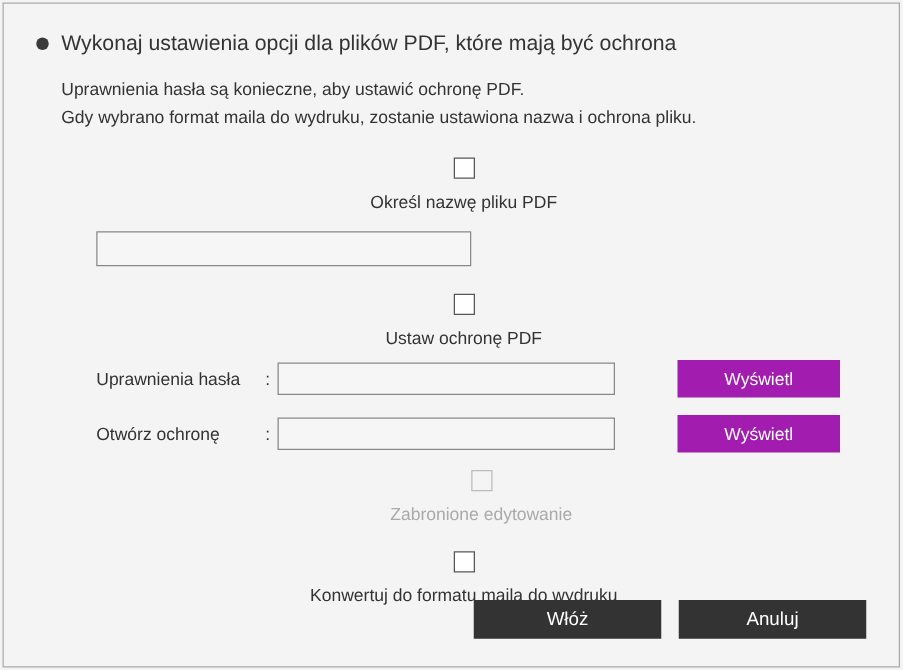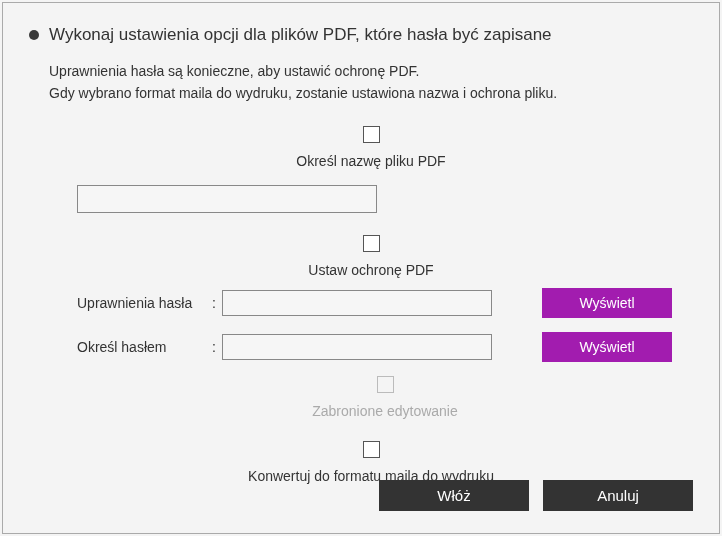--- a/index.html
+++ b/index.html
@@ -141,21 +141,21 @@
     cursor: pointer;
   }
 </style>
 </head>
 <body>
 
 <div class="dialog">
 
   <div class="title-row">
     <div class="bullet"></div>
-    <div class="title">Wykonaj ustawienia opcji dla plików PDF, które hasła być zapisane</div>
+    <div class="title">Wykonaj ustawienia opcji dla plików PDF, które mają być ochrona</div>
   </div>
 
   <div class="description">
     <div>Uprawnienia hasła są konieczne, aby ustawić ochronę PDF.</div>
     <div>Gdy wybrano format maila do wydruku, zostanie ustawiona nazwa i ochrona pliku.</div>
   </div>
 
   <div class="section">
     <div class="check-row">
       <div class="checkbox"></div>
@@ -174,21 +174,21 @@
       <div class="field-label">
         <span>Uprawnienia hasła</span>
           <span>:</span>
       </div>
       <input type="text" class="field-input" value="" style="">
       <button class="show-btn" disabled="">Wyświetl</button>
     </div>
 
     <div class="field-row">
       <div class="field-label">
-        <span>Określ hasłem</span>
+        <span>Otwórz ochronę</span>
           <span>:</span>
       </div>
       <input type="text" class="field-input" value="" style="">
       <button class="show-btn" disabled="">Wyświetl</button>
     </div>
 
     <div class="check-row sub-check">
       <div class="checkbox disabled"></div>
       <div class="check-label disabled">Zabronione edytowanie</div>
     </div>

